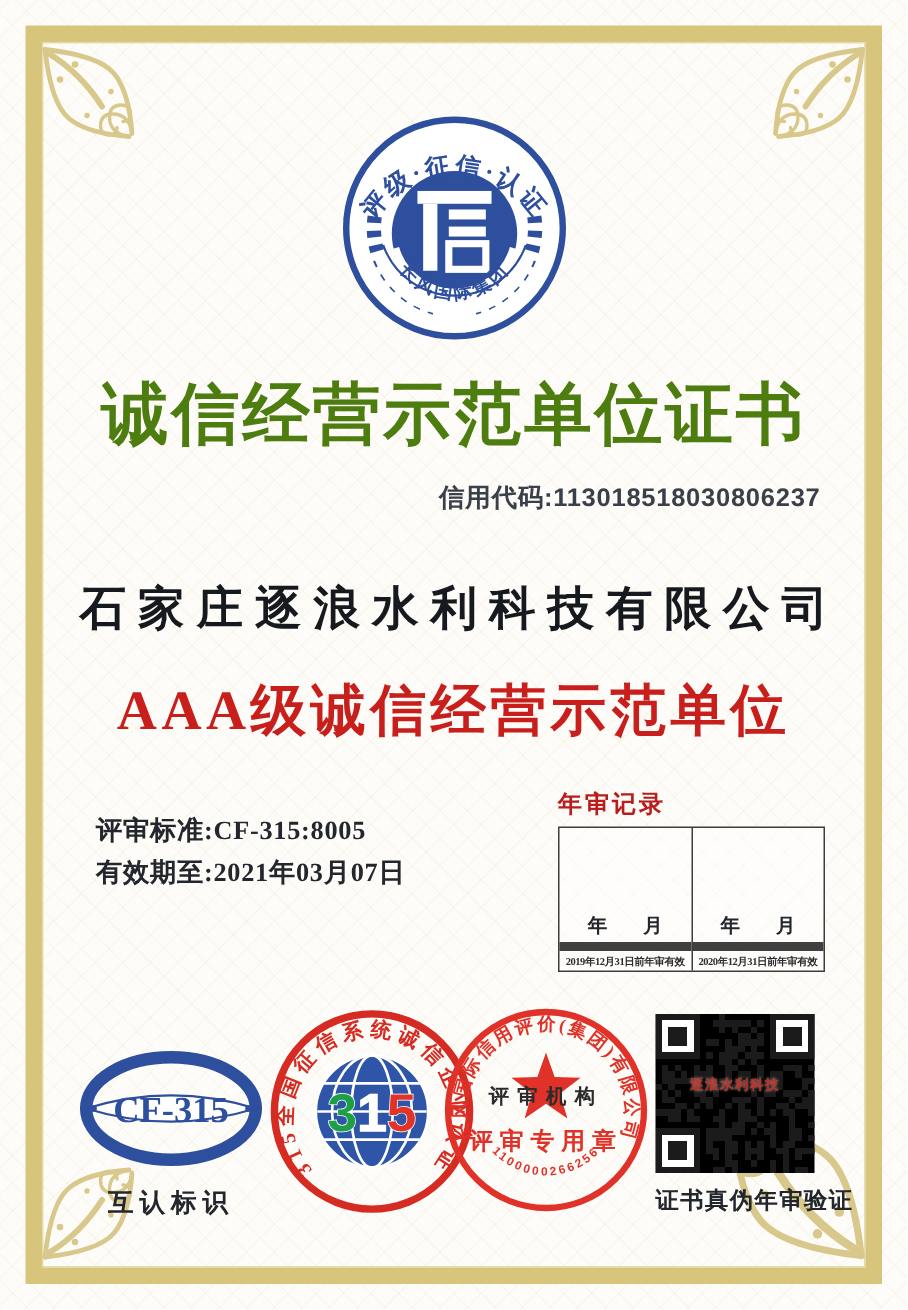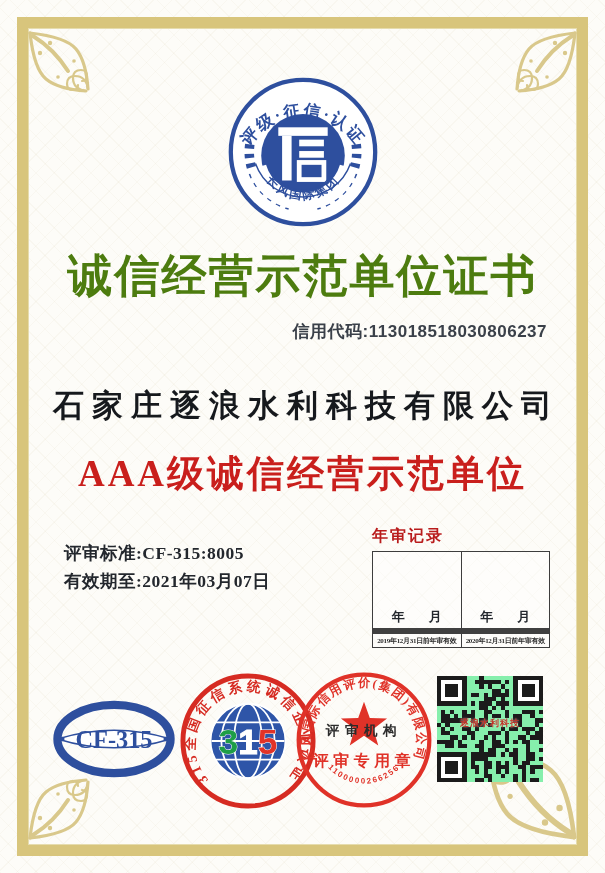--- a/index.html
+++ b/index.html
@@ -57,21 +57,21 @@
   .review-note{border-top:6px solid #404040;font-size:7px;font-weight:bold;color:#2c2c2c;text-align:center;white-space:nowrap;padding:1.5px 0;letter-spacing:-0.3px;}
 
   .cf315{position:absolute;left:50px;top:700px;width:128px;text-align:center;}
   .cf315 svg{width:128px;height:78px;}
   .cf315-caption{margin-top:7px;font-weight:bold;font-size:17px;color:#23272d;letter-spacing:4px;}
 
   .globe{position:absolute;left:163px;top:672px;width:138px;height:138px;margin-left:16px;}
   .stamp{position:absolute;left:294px;top:670px;width:140px;height:145px;}
 
   .qr-wrap{position:absolute;left:437px;top:676px;width:106px;}
-  .qr-box{position:relative;width:106px;height:106px;background:#86efac;}
+  .qr-box{position:relative;width:106px;height:106px;background:#000000;}
   .qr-box svg{width:106px;height:106px;display:block;}
   .qr-overlay{
     position:absolute;top:41px;left:0;width:100%;text-align:center;
     color:#c03126;font-size:9px;font-weight:bold;letter-spacing:1px;text-shadow:0 0 2px rgba(255,255,255,0.6);
   }
   .qr-caption{margin-top:8px;text-align:center;font-weight:bold;font-size:15.5px;color:#23272d;letter-spacing:1px;white-space:nowrap;}
 </style>
 </head>
 <body>
 
@@ -187,20 +187,21 @@
   </div>
 
   <div class="cf315">
     <svg viewBox="0 0 128 80">
       <path d="M6,40 Q64,22 122,40 Q64,58 6,40 Z" fill="#ffffff" stroke="#2e4f9e" stroke-width="1.5"></path>
       <ellipse cx="64" cy="40" rx="58" ry="35" fill="none" stroke="#2e4f9e" stroke-width="8.5"></ellipse>
       <circle cx="11" cy="40" r="2.3" fill="#2e4f9e"></circle>
       <circle cx="117" cy="40" r="2.3" fill="#2e4f9e"></circle>
       <text x="64" y="49" text-anchor="middle" font-size="25" font-weight="bold" fill="#2e4f9e" font-family="Liberation Serif,serif">CF-315</text>
     </svg>
+    <div class="cf315-caption">互认标识</div>
   </div>
 
   <div class="globe">
     <svg viewBox="0 0 140 140">
       <defs>
         <path id="globeRing" d="M33.5,113 A54,54 0 1 1 106.5,113"></path>
       </defs>
       <circle cx="70" cy="70" r="66" fill="none" stroke="#d62b22" stroke-width="5"></circle>
       <circle cx="70" cy="70" r="38" fill="#2e55a8"></circle>
       <g fill="none" stroke="#ffffff" stroke-width="1.8">
@@ -453,14 +454,15 @@
             <rect x="10" y="24" width="1" height="1"></rect>
             <rect x="12" y="24" width="1" height="1"></rect>
             <rect x="18" y="24" width="1" height="1"></rect>
             <rect x="20" y="24" width="1" height="1"></rect>
             <rect x="22" y="24" width="1" height="1"></rect>
             <rect x="23" y="24" width="1" height="1"></rect>
           </g>
       </svg>
       <div class="qr-overlay">逐浪水利科技</div>
     </div>
+    <div class="qr-caption">证书真伪年审验证</div>
   </div>
 </div>
 
 </body></html>

